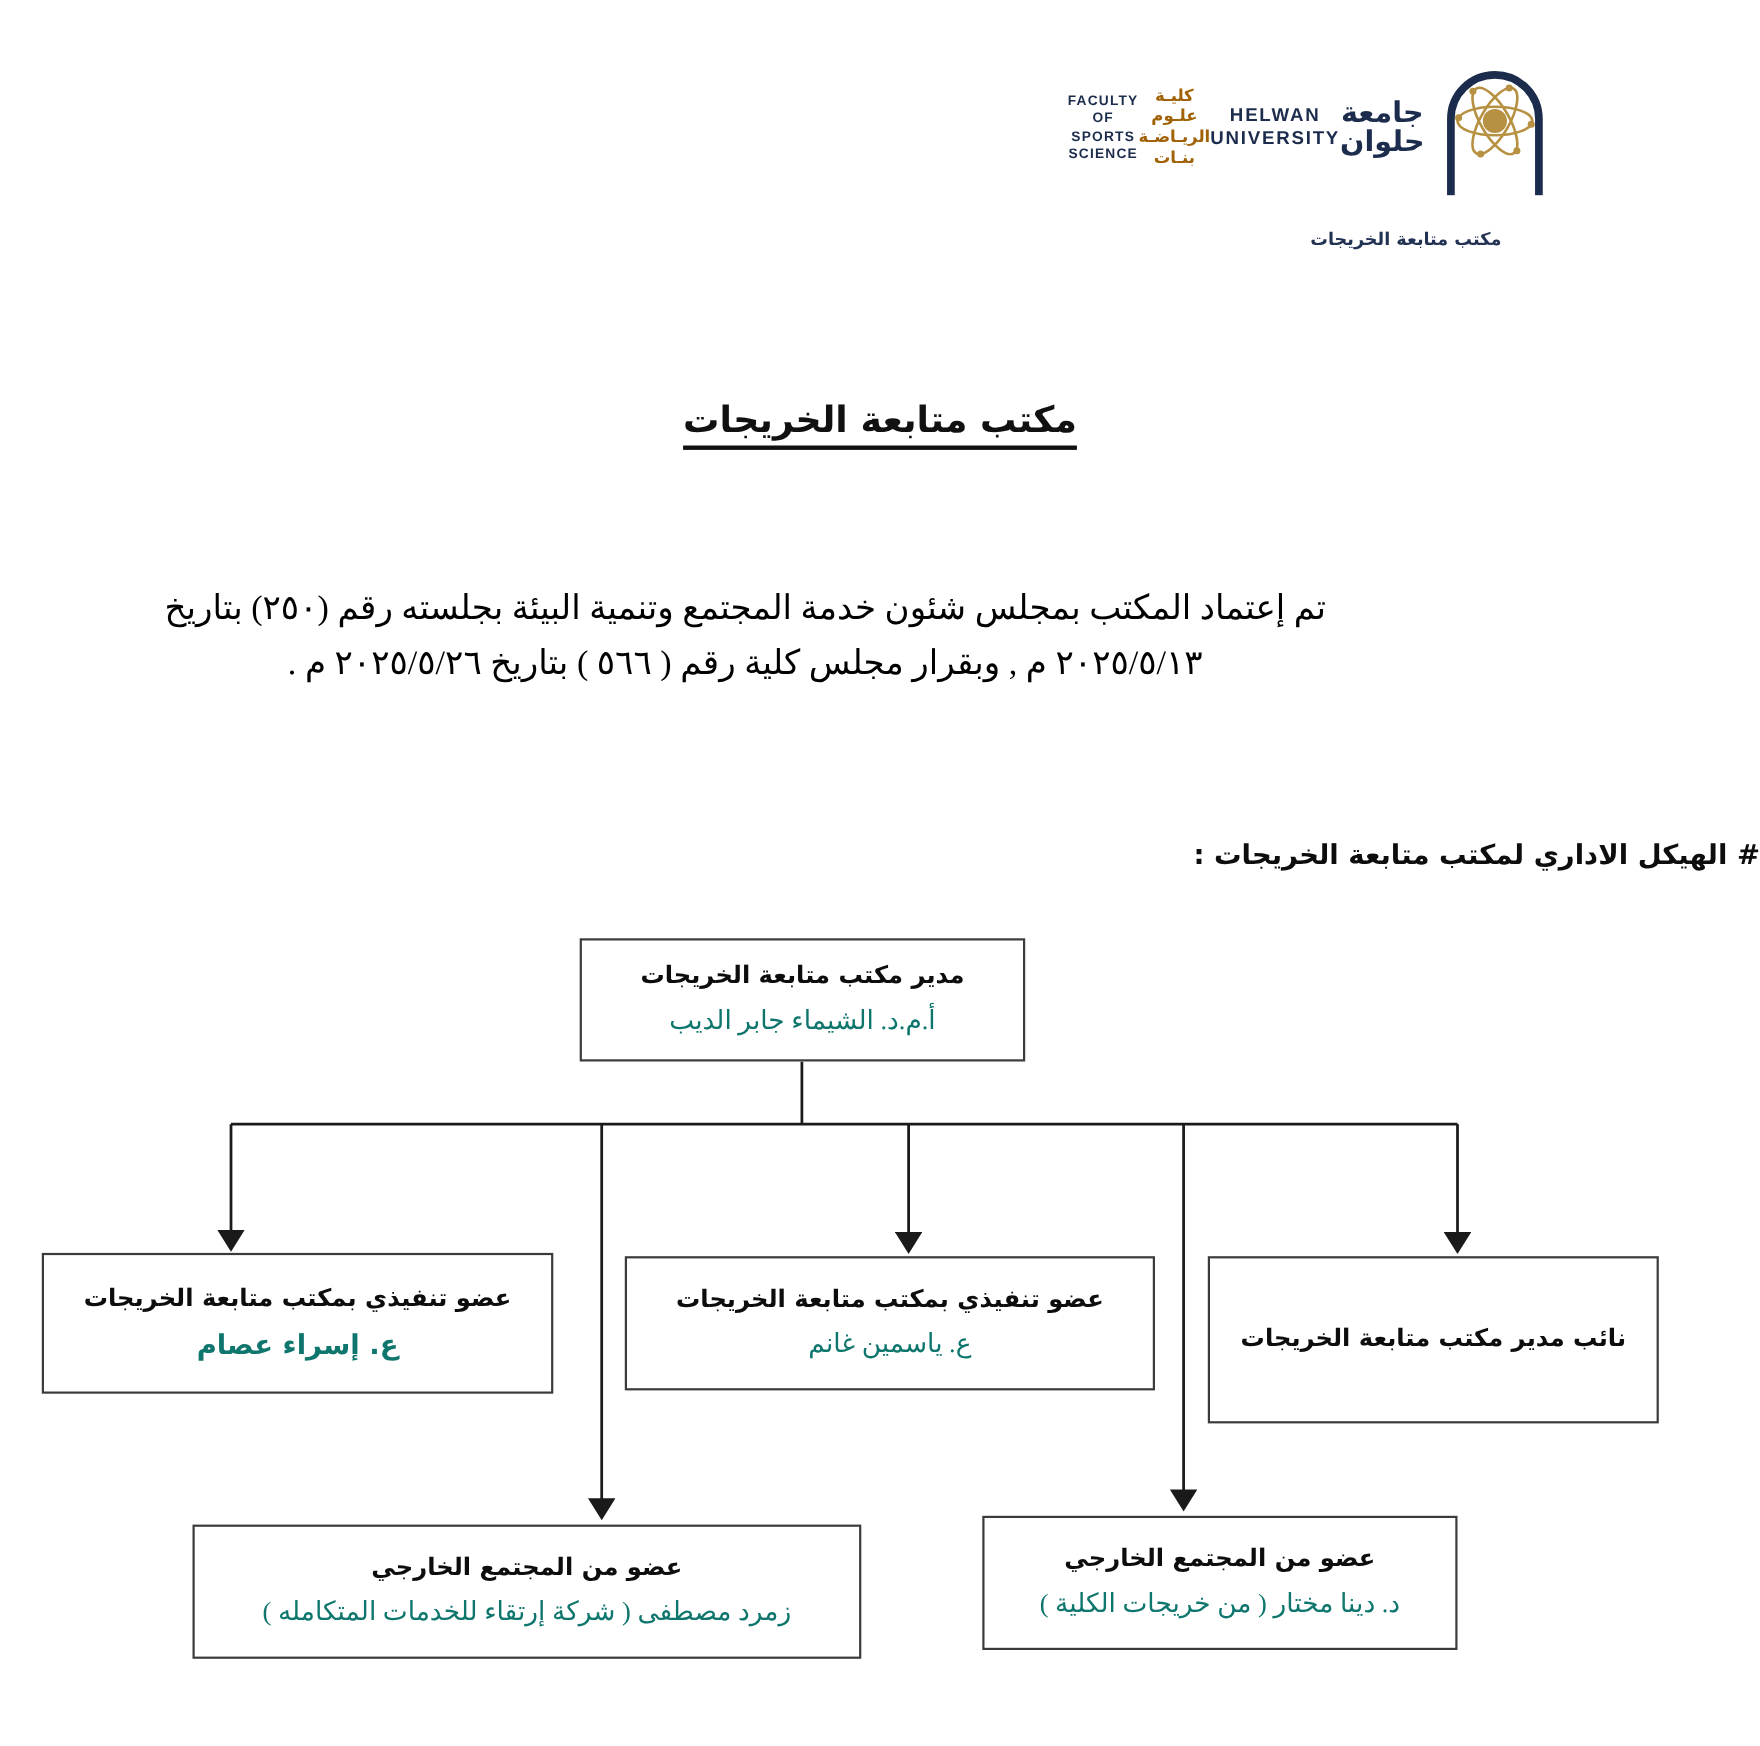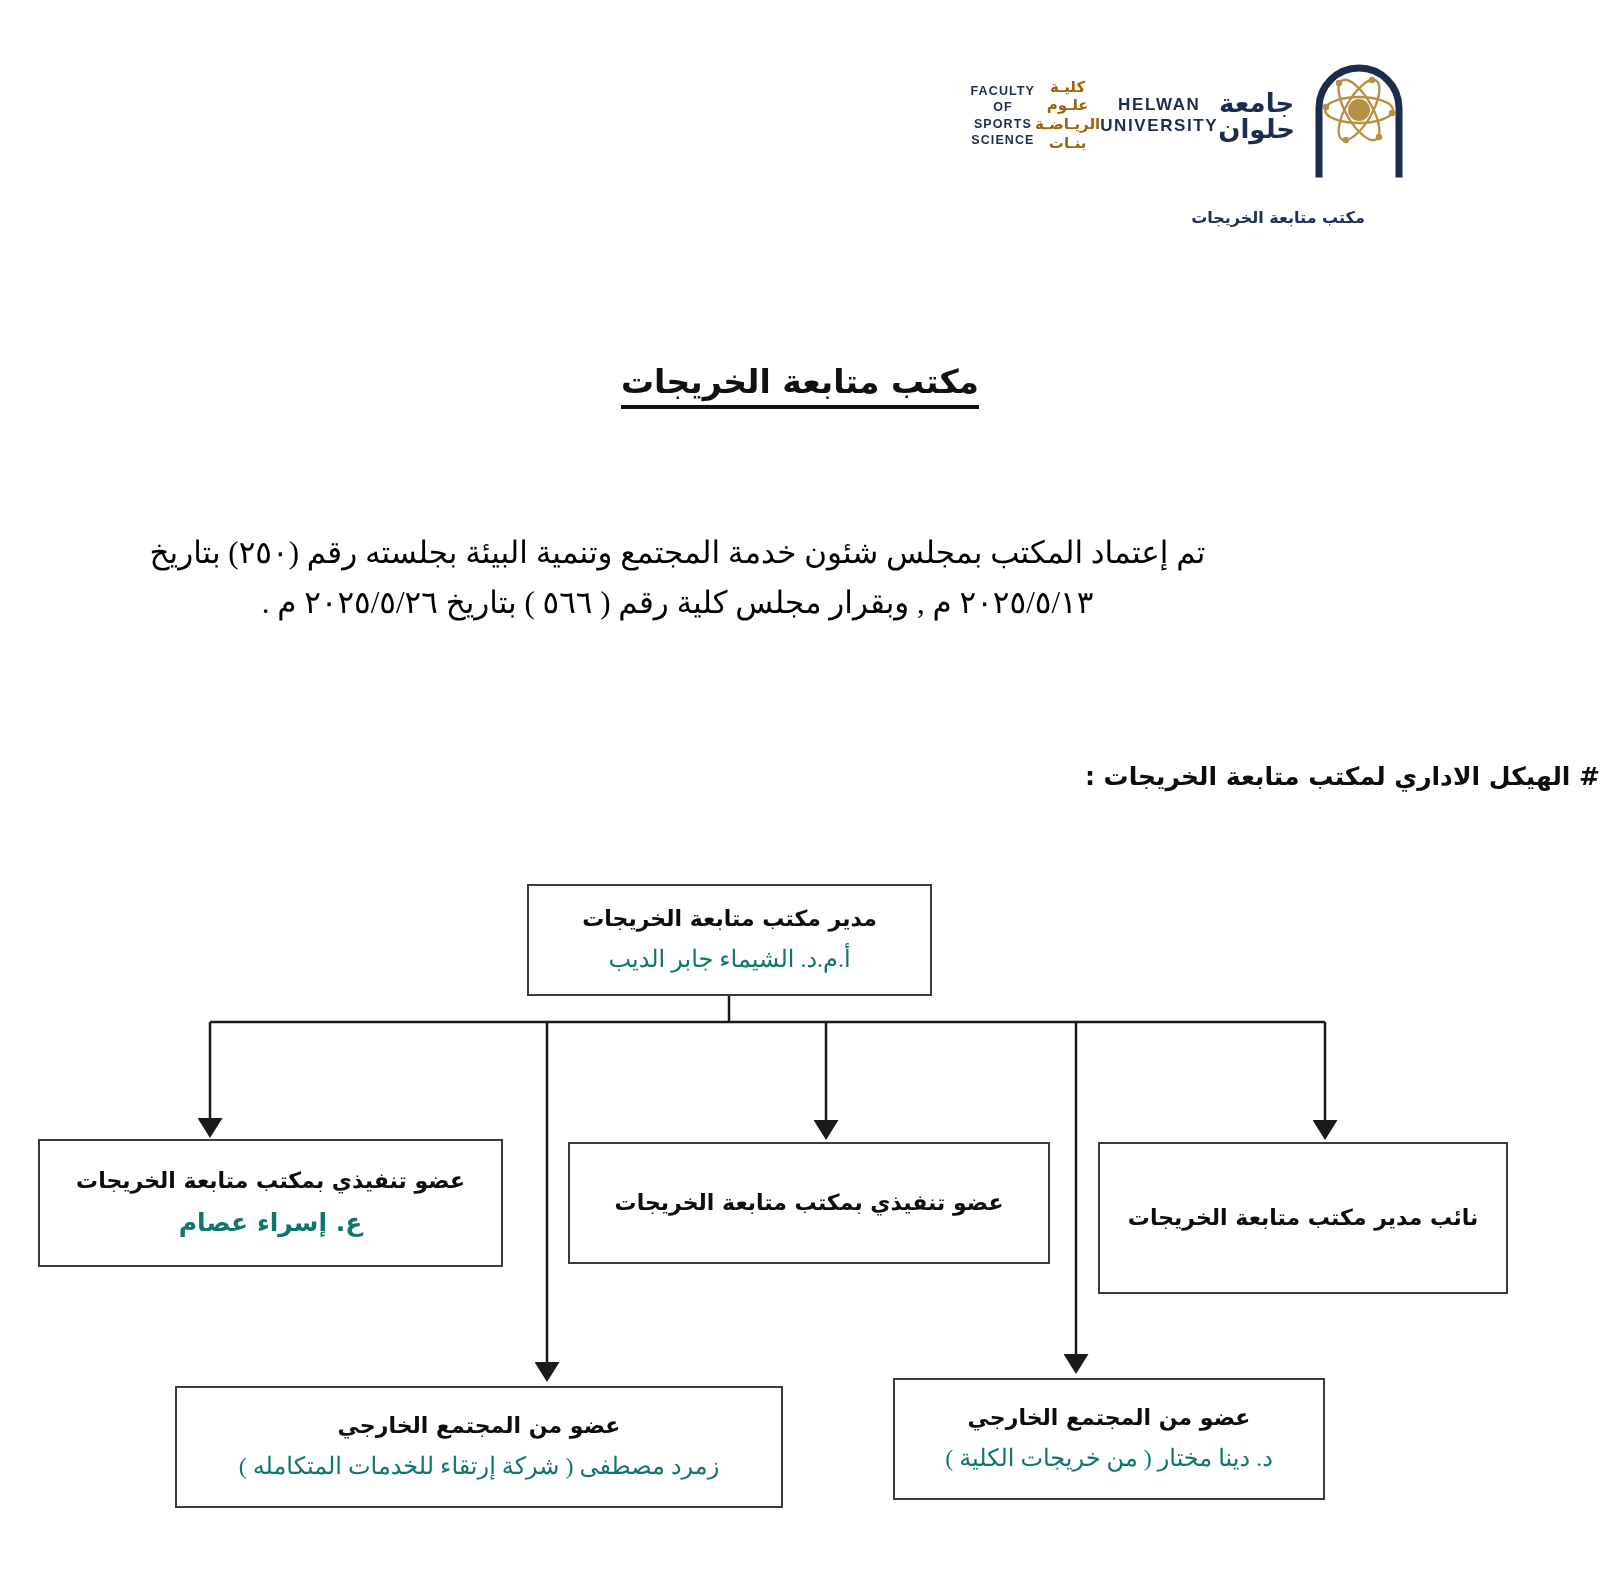--- a/index.html
+++ b/index.html
@@ -165,21 +165,21 @@
     color: #0f766e;
     margin-top: 12px;
   }
   .node .person.bold {
     font-family: "DejaVu Sans", sans-serif;
     font-weight: bold;
     font-size: 25px;
   }
 
   
-  #node-director      { top: 884px;  left: 527px;  width: 405px; height: 112px; }
+  #node-director      { top: 853px;  left: 527px;  width: 405px; height: 112px; }
   #node-deputy        { top: 1142px; left: 1098px; width: 410px; height: 152px; }
   #node-exec-yasmin   { top: 1142px; left: 568px;  width: 482px; height: 122px; }
   #node-exec-esraa    { top: 1139px; left: 38px;   width: 465px; height: 128px; }
   #node-ext-dina      { top: 1378px; left: 893px;  width: 432px; height: 122px; }
   #node-ext-zomorod   { top: 1386px; left: 175px;  width: 608px; height: 122px; }
 
   
   svg.connectors {
     position: absolute;
     top: 0; left: 0;
@@ -256,20 +256,21 @@
     <div class="role">مدير مكتب متابعة الخريجات</div>
     <div class="person">أ.م.د. الشيماء جابر الديب</div>
   </div>
 
   <div class="node" id="node-deputy">
     <div class="role">نائب مدير مكتب متابعة الخريجات</div>
   </div>
 
   <div class="node" id="node-exec-yasmin">
     <div class="role">عضو تنفيذي بمكتب متابعة الخريجات</div>
+    <div class="person">ع. ياسمين غانم</div>
   </div>
 
   <div class="node" id="node-exec-esraa">
     <div class="role">عضو تنفيذي بمكتب متابعة الخريجات</div>
     <div class="person bold">ع. إسراء عصام</div>
   </div>
 
   <div class="node" id="node-ext-dina">
     <div class="role">عضو من المجتمع الخارجي</div>
     <div class="person">د. دينا مختار ( من خريجات الكلية )</div>

